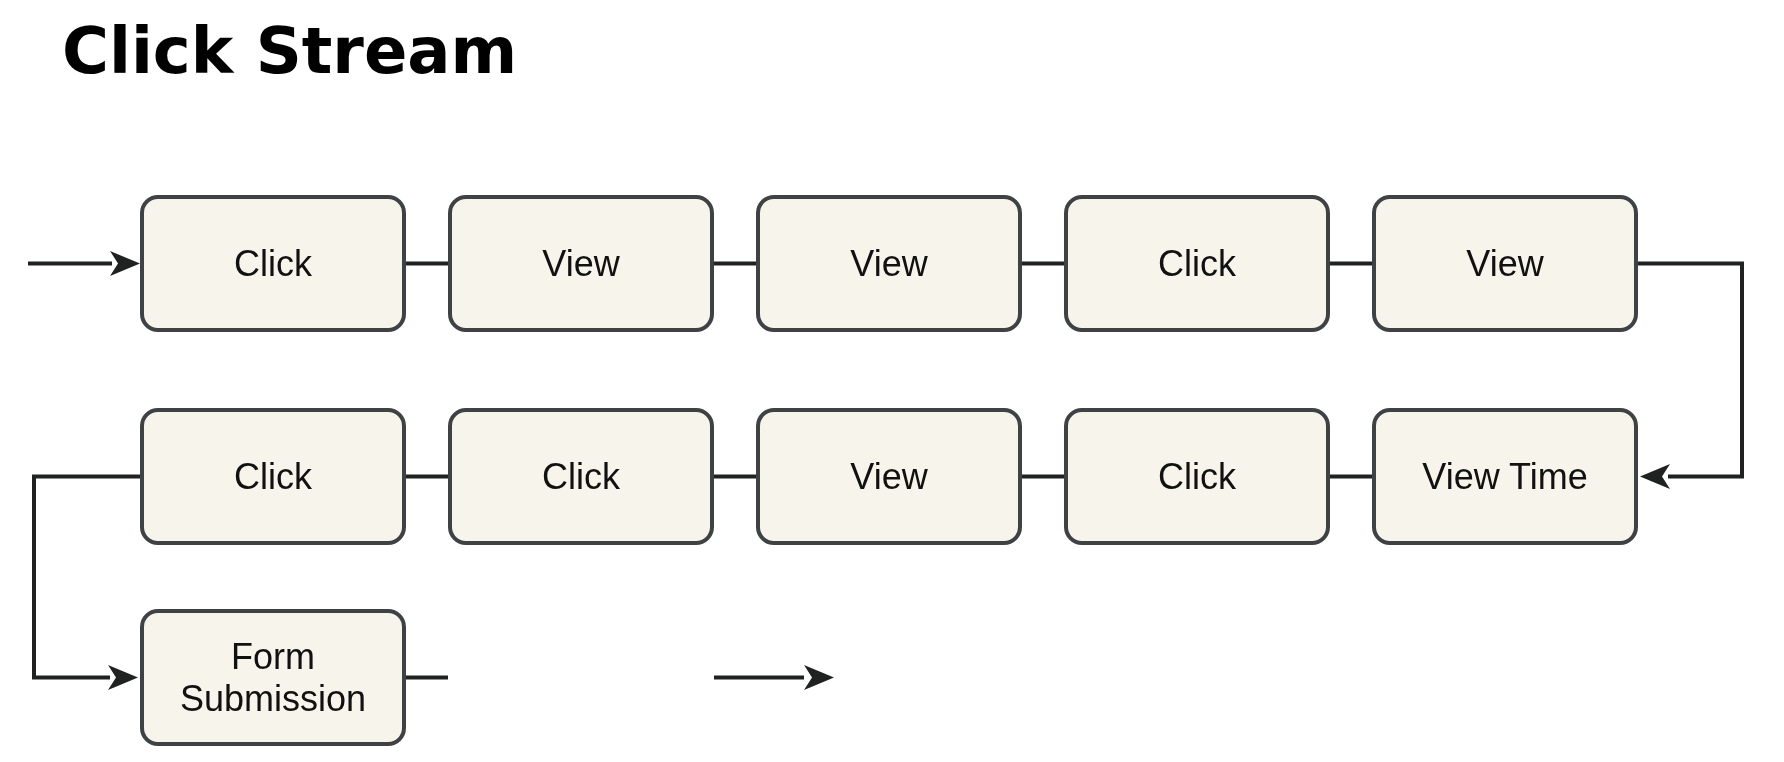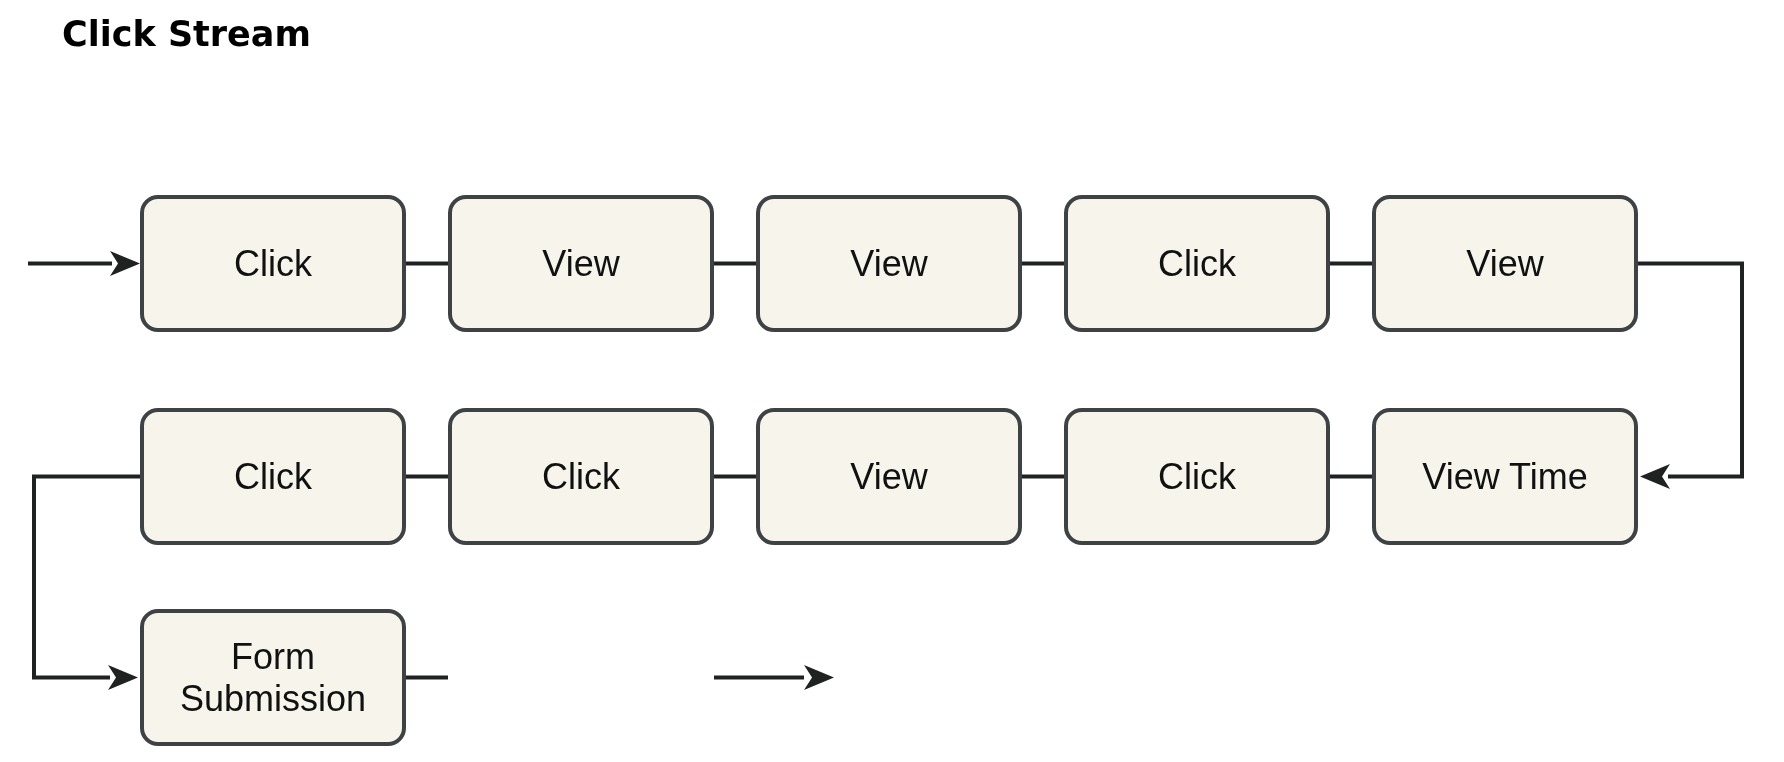--- a/index.html
+++ b/index.html
@@ -13,21 +13,21 @@
     height: 762px;
     background: #ffffff;
     overflow: hidden;
     font-family: "Liberation Sans", sans-serif;
   }
   .title {
     position: absolute;
     left: 62px;
     top: 14px;
     font-family: "DejaVu Sans", sans-serif;
-    font-size: 35px;
+    font-size: 64px;
     font-weight: 700;
     color: #000000;
     letter-spacing: 0px;
     white-space: nowrap;
   }
   .connector-layer {
     position: absolute;
     left: 0;
     top: 0;
     width: 1784px;

